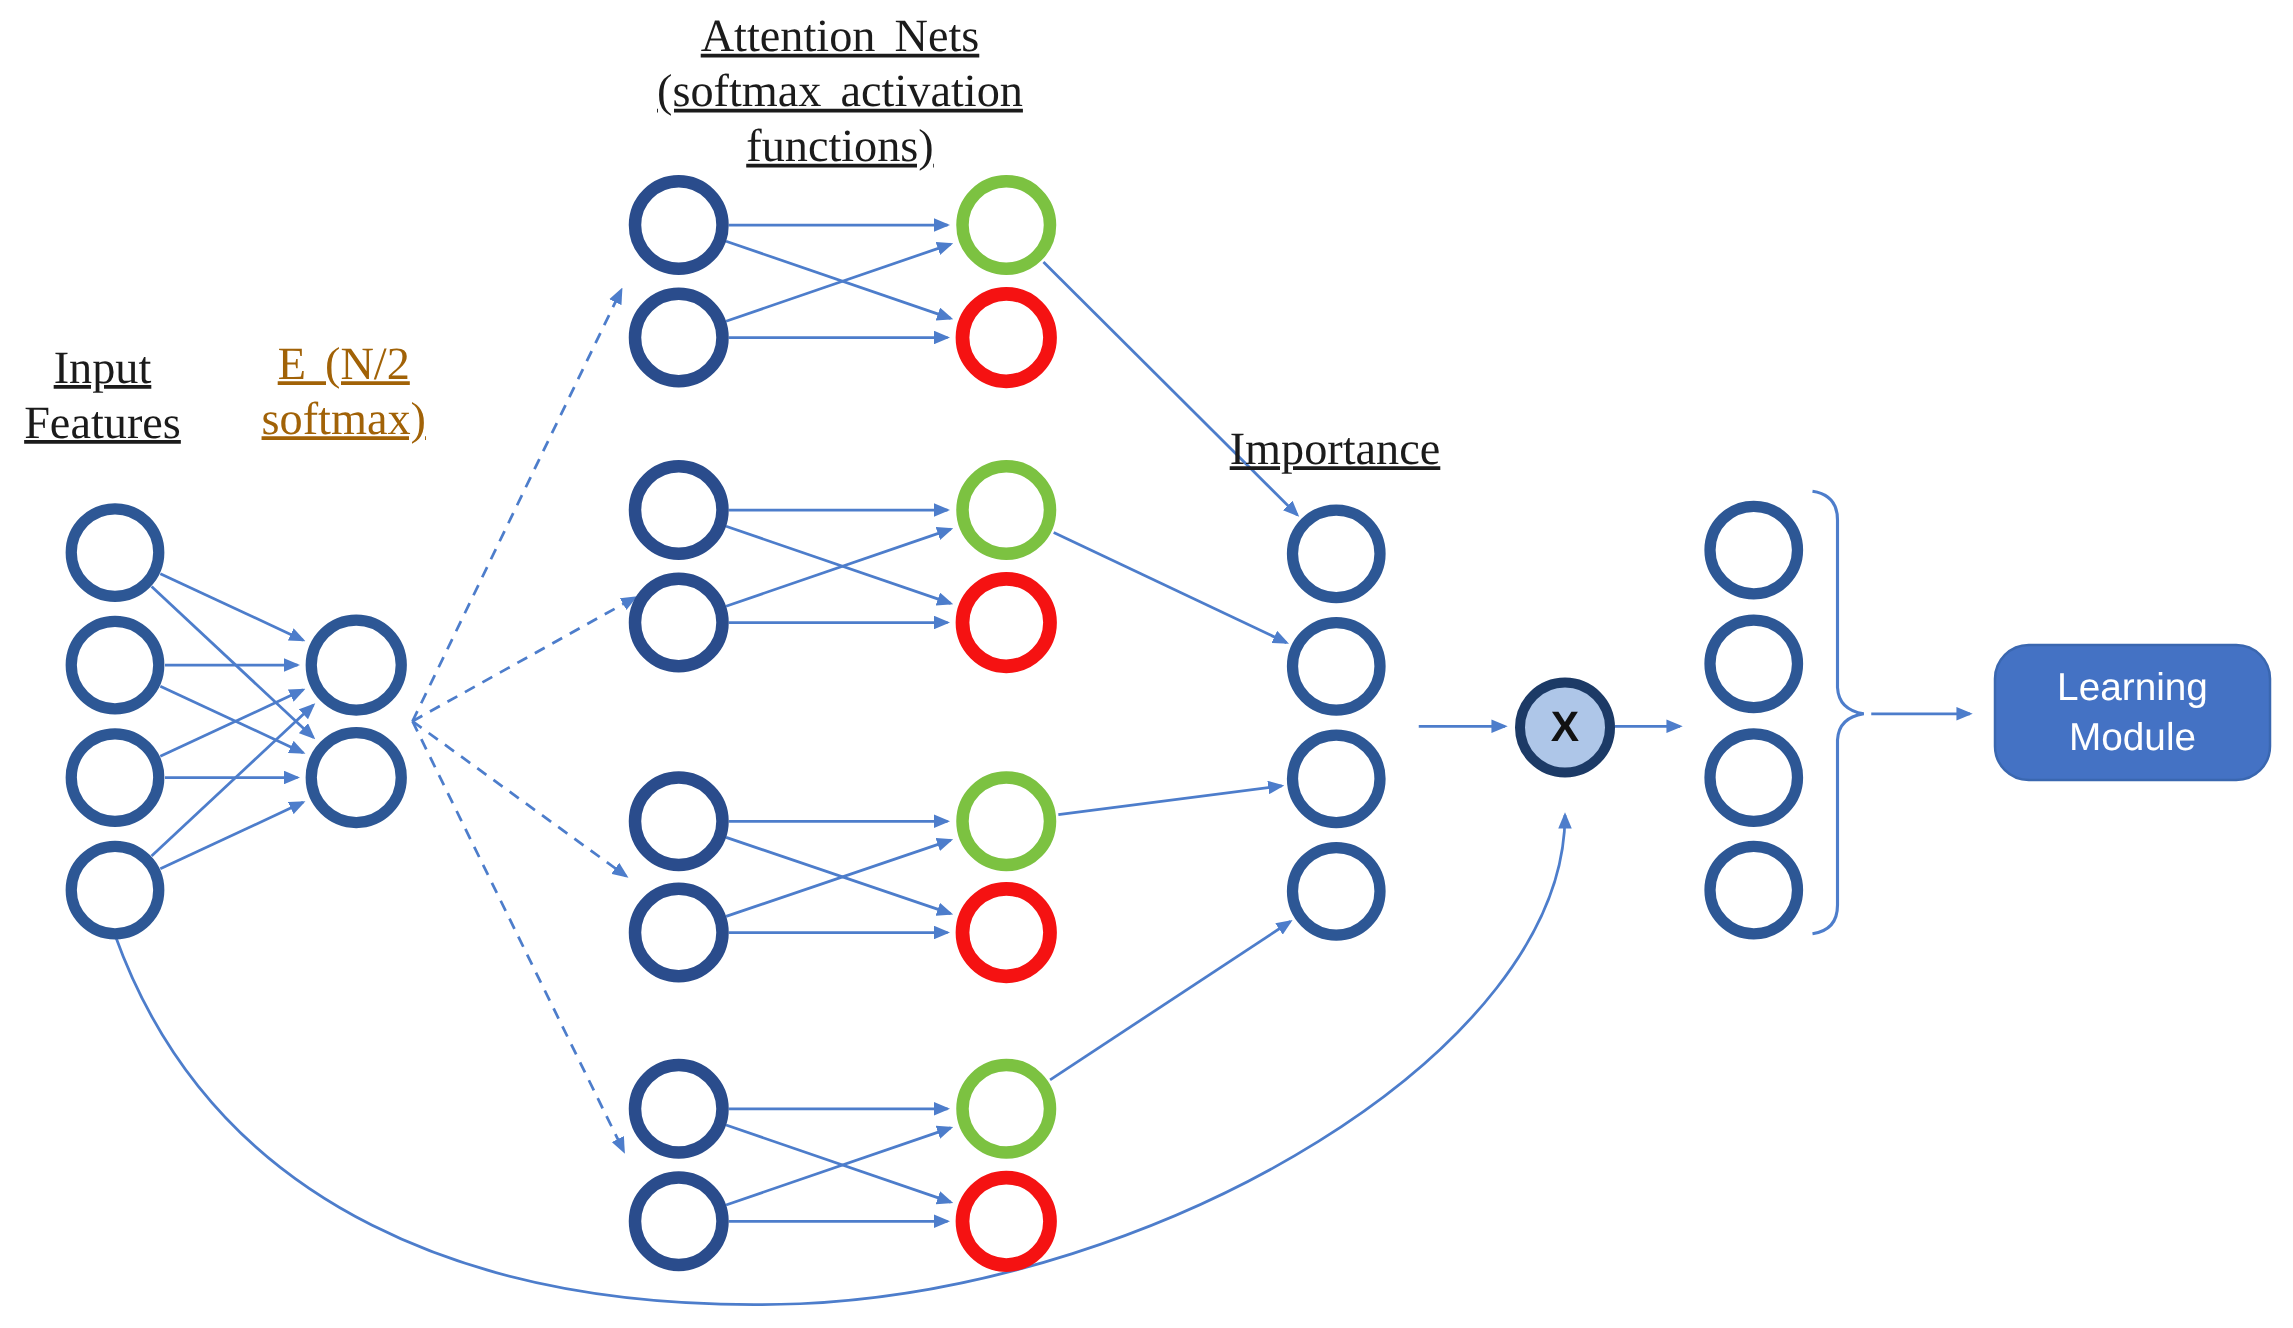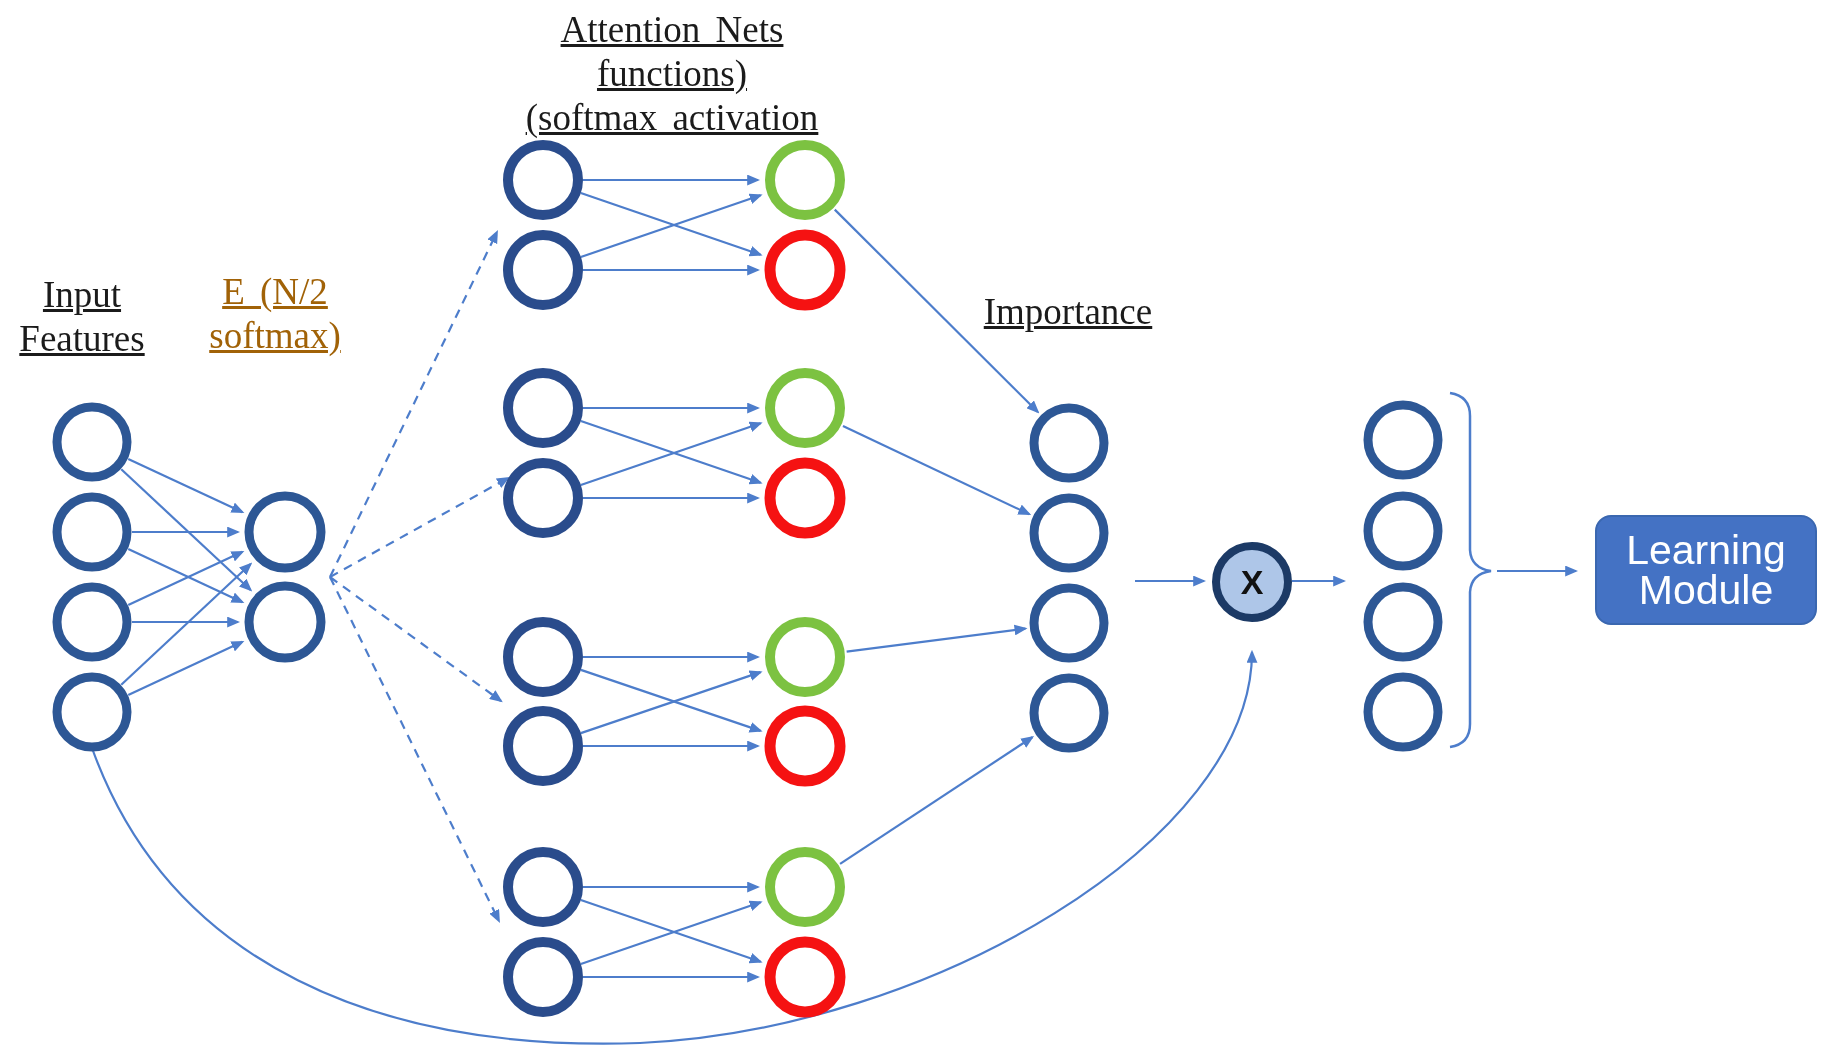--- a/index.html
+++ b/index.html
@@ -22,25 +22,25 @@
     white-space:nowrap;
   }
   .diagram-label div{white-space:nowrap;text-decoration:underline;}
   #attention-title{left:442px;top:8px;width:460px;}
   #input-label{left:-18px;top:273px;width:200px;}
   #e-label{left:175px;top:270px;width:200px;}
   #importance-label{left:948px;top:290px;width:240px;}
   #learning-module{
     position:absolute;
     left:1595px;top:515px;width:222px;height:110px;
-    border-radius:16px;
+    border-radius:28px;
     display:flex;align-items:center;justify-content:center;
     text-align:center;
     font-family:"Liberation Sans", sans-serif;
-    font-size:41px;line-height:40px;
+    font-size:31px;line-height:40px;
     padding:0 10px;box-sizing:border-box;
   }
 </style>
 </head>
 <body>
 
 <div id="stage">
 
   <svg id="net-svg" width="1834" height="1062" viewBox="0 0 1834 1062">
       <defs>
@@ -117,35 +117,35 @@
       <circle cx="1403" cy="440" r="35" fill="#ffffff" stroke="#2d5795" stroke-width="9"></circle>
       <circle cx="1403" cy="531" r="35" fill="#ffffff" stroke="#2d5795" stroke-width="9"></circle>
       <circle cx="1403" cy="622" r="35" fill="#ffffff" stroke="#2d5795" stroke-width="9"></circle>
       <circle cx="1403" cy="712" r="35" fill="#ffffff" stroke="#2d5795" stroke-width="9"></circle>
       <circle cx="1252" cy="582" r="36" fill="#aec6e8" stroke="#1c3a66" stroke-width="8"></circle>
       <text x="1252" y="582" fill="#111111" text-anchor="middle" dominant-baseline="central" font-family="&quot;Liberation Sans&quot;, sans-serif" font-size="34" font-weight="bold">X</text>
     </svg>
 
   <div class="diagram-label" id="attention-title" style="color: rgb(27, 27, 27);">
     <div>Attention Nets</div>
+    <div>(softmax activation</div>
     <div>functions)</div>
-    <div>(softmax activation</div>
   </div>
 
   <div class="diagram-label" id="input-label" style="color: rgb(27, 27, 27);">
     <div>Input</div>
     <div>Features</div>
   </div>
 
   <div class="diagram-label" id="e-label" style="color: #a16207;">
     <div>E (N/2</div>
     <div>softmax)</div>
   </div>
 
-  <div class="diagram-label" id="importance-label" style="color: rgb(27, 27, 27);">
+  <div class="diagram-label" id="importance-label" style="color: rgb(27, 27, 27); margin-top: 48px;">
     <div>Importance</div>
   </div>
 
   <div id="learning-module" style="background: rgb(68, 114, 196); border: 2px solid rgb(58, 103, 176); color: rgb(255, 255, 255);">
     <span>Learning Module</span>
   </div>
 
 </div>
 
 </body></html>

